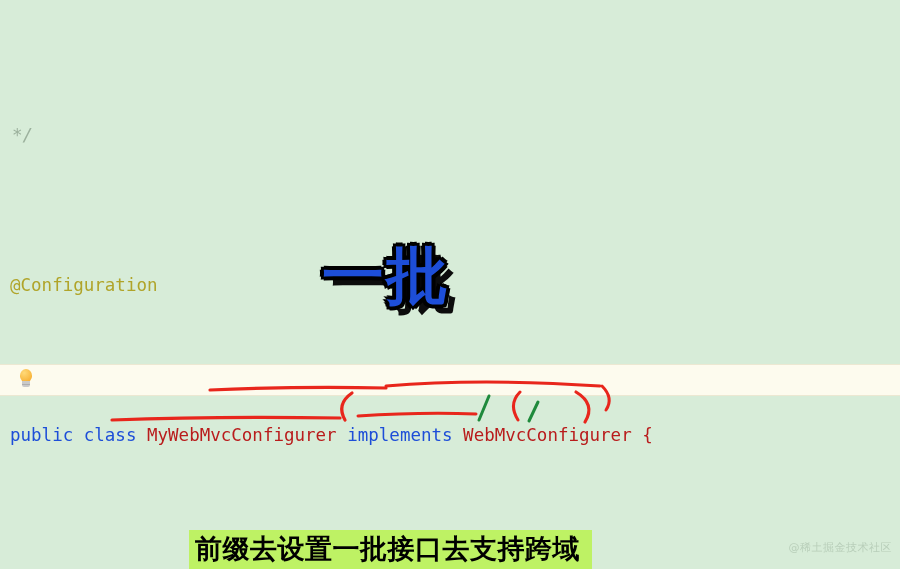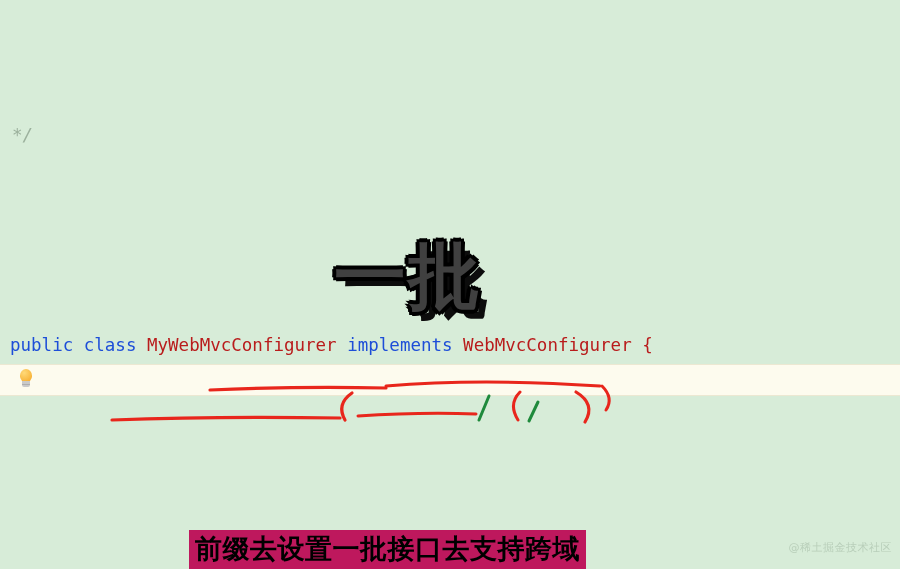--- a/index.html
+++ b/index.html
@@ -45,50 +45,50 @@
   }
   .bulb .base{
     position:absolute;left:5px;top:12px;width:8px;height:6px;background:#c9c9c9;border-radius:0 0 2px 2px;
   }
   .bulb .base:after{
     content:"";position:absolute;left:0;top:3px;width:8px;height:1px;background:#aeaeae;
   }
 
   
   .bigtext{
-    position:absolute;left:334px;top:228px;
+    position:absolute;left:322px;top:228px;
     font-family:"DejaVu Sans","Liberation Sans",sans-serif;
     font-weight:bold;
-    font-size:72px;
+    font-size:62px;
     line-height:96px;
-    color:#404040;
+    color:#1d4ed8;
     letter-spacing:2px;
     -webkit-text-stroke:0px;
     text-shadow:
       -3px 0 0 #000, 3px 0 0 #000, 0 -3px 0 #000, 0 3px 0 #000,
       -3px -3px 0 #000, 3px -3px 0 #000, -3px 3px 0 #000, 3px 3px 0 #000,
       -4px 0 0 #000, 4px 0 0 #000, 0 -4px 0 #000, 0 4px 0 #000,
       9px 9px 0 #0c0c0c;
     white-space:nowrap;
   }
 
   
   .ann{position:absolute;pointer-events:none;}
   .ann svg{display:block;overflow:visible}
 
   
   .subtitle{
     position:absolute;left:189px;top:530px;
-    background:#be185d;
+    background:#bef264;
     color:#000;
     font-family:"DejaVu Sans","Liberation Sans",sans-serif;
     font-weight:bold;
     font-size:27px;
     line-height:36px;
-    padding:1px 6px 3px 6px;
+    padding:1px 12px 3px 6px;
     white-space:nowrap;
     letter-spacing:0.5px;
   }
 
   
   .watermark{
     position:absolute;right:8px;top:540px;
     font-family:"DejaVu Sans","Liberation Sans",sans-serif;
     font-size:11px;
     color:#b9cfba;
@@ -109,20 +109,21 @@
       <div class="glass"></div>
       <div class="base"></div>
     </div>
 
     <div class="code">
 
       
       <div class="line ind1" style="top:0"><span class="cmt">*/</span></div>
 
       
+      <div class="line" style="padding-left:10px"><span class="anno">@Configuration</span></div>
 
       
       <div class="line" style="padding-left:10px"><span class="kw">public</span><span class="plain"> </span><span class="kw">class</span><span class="plain"> </span><span class="plain">MyWebMvcConfigurer</span><span class="plain"> </span><span class="kw">implements</span><span class="plain"> </span><span class="plain">WebMvcConfigurer</span><span class="plain"> </span><span class="plain">{</span></div>
 
       
       
 
       
       
       

